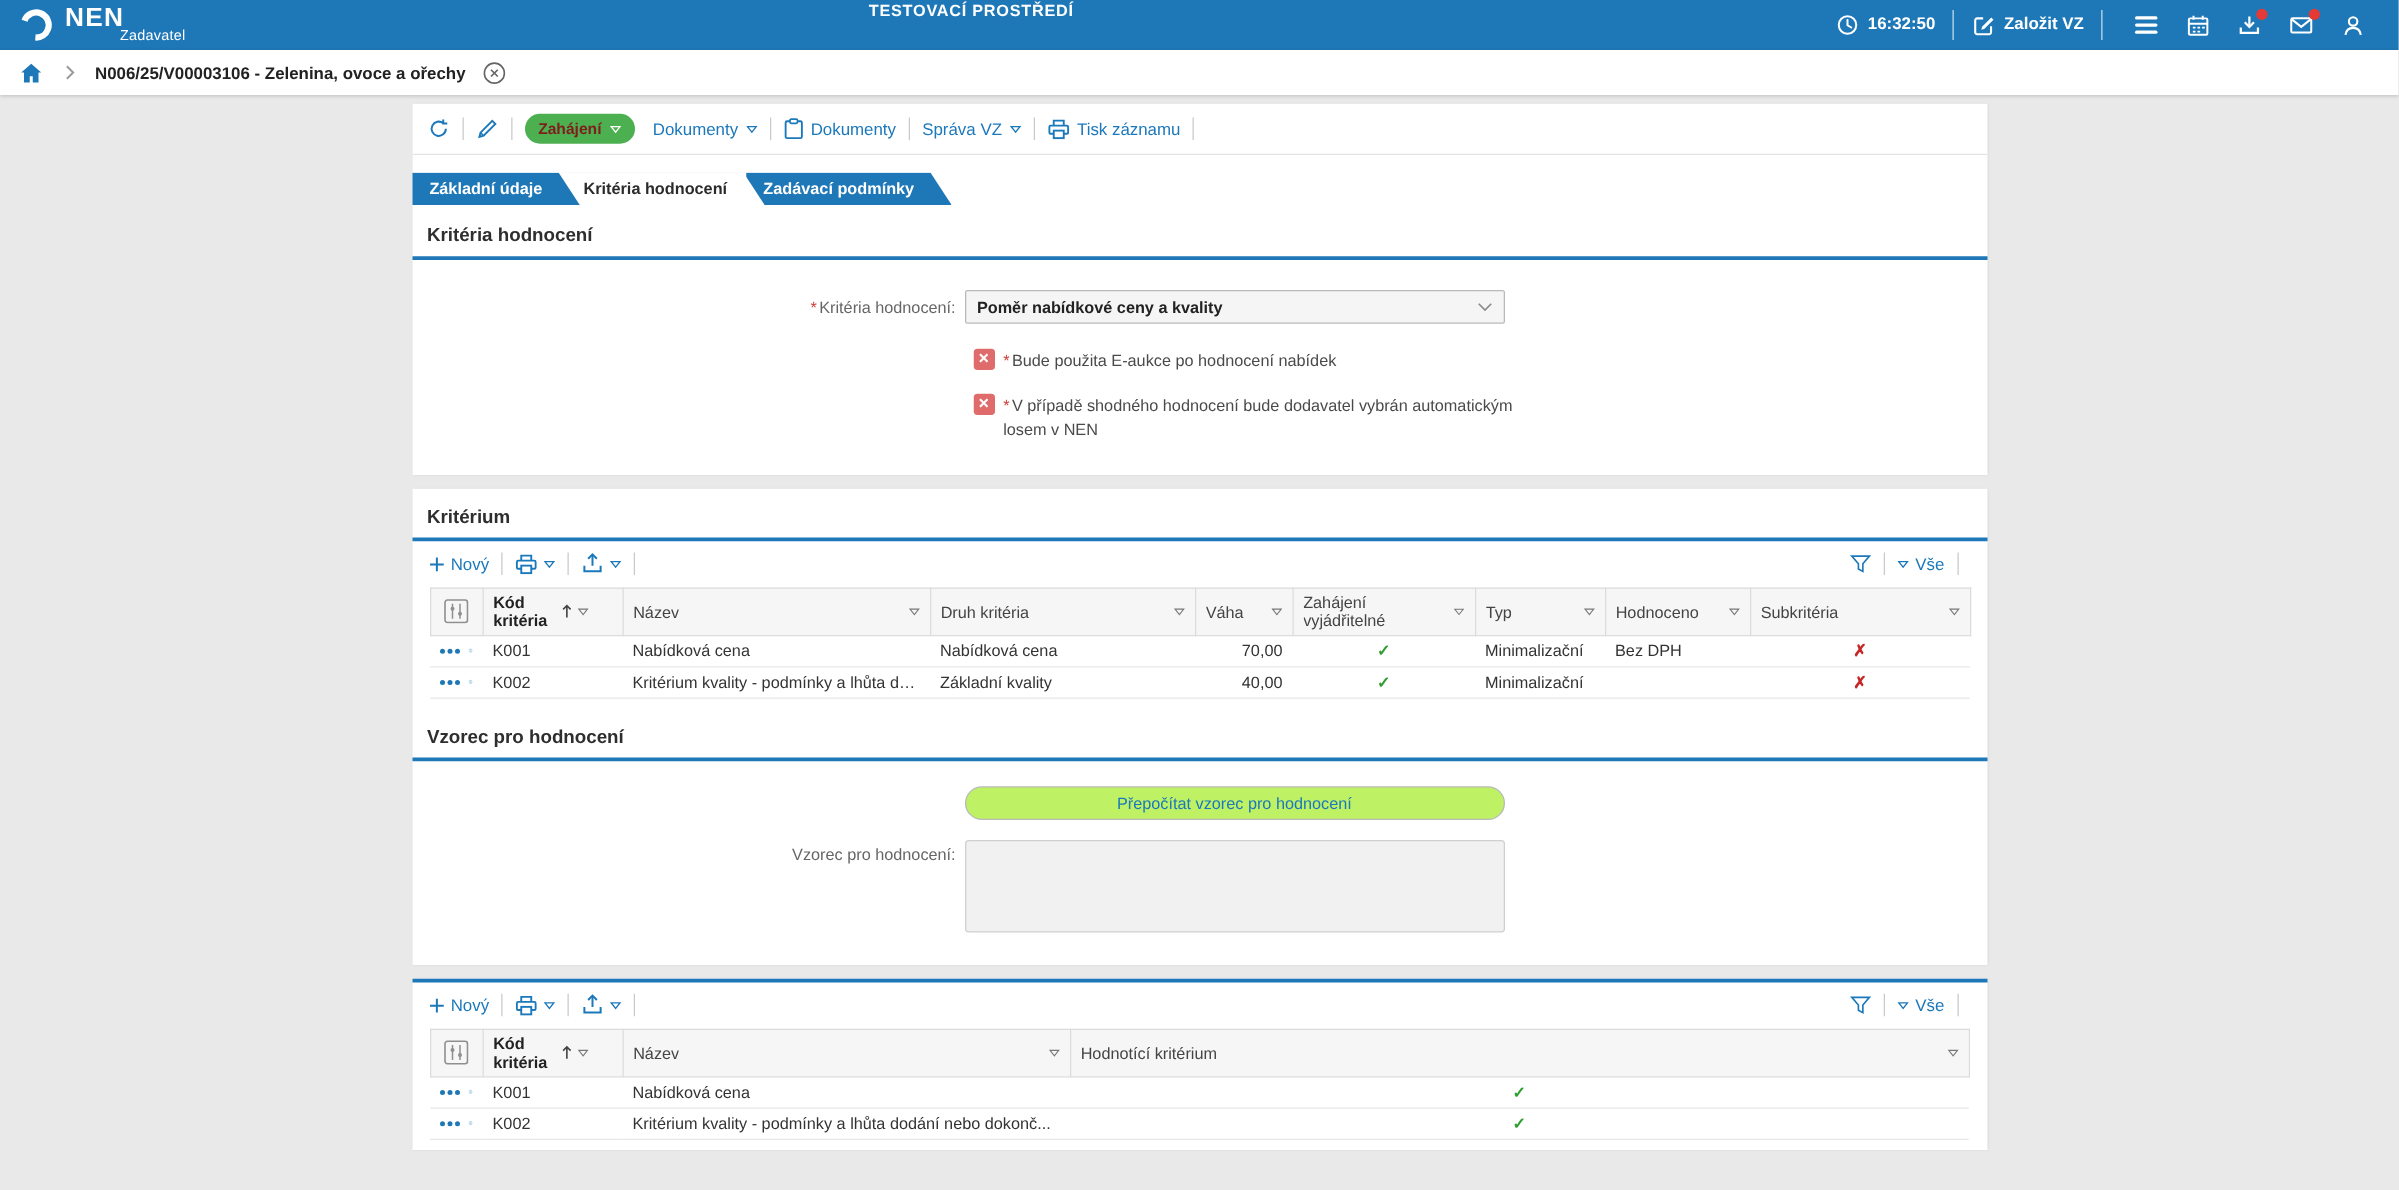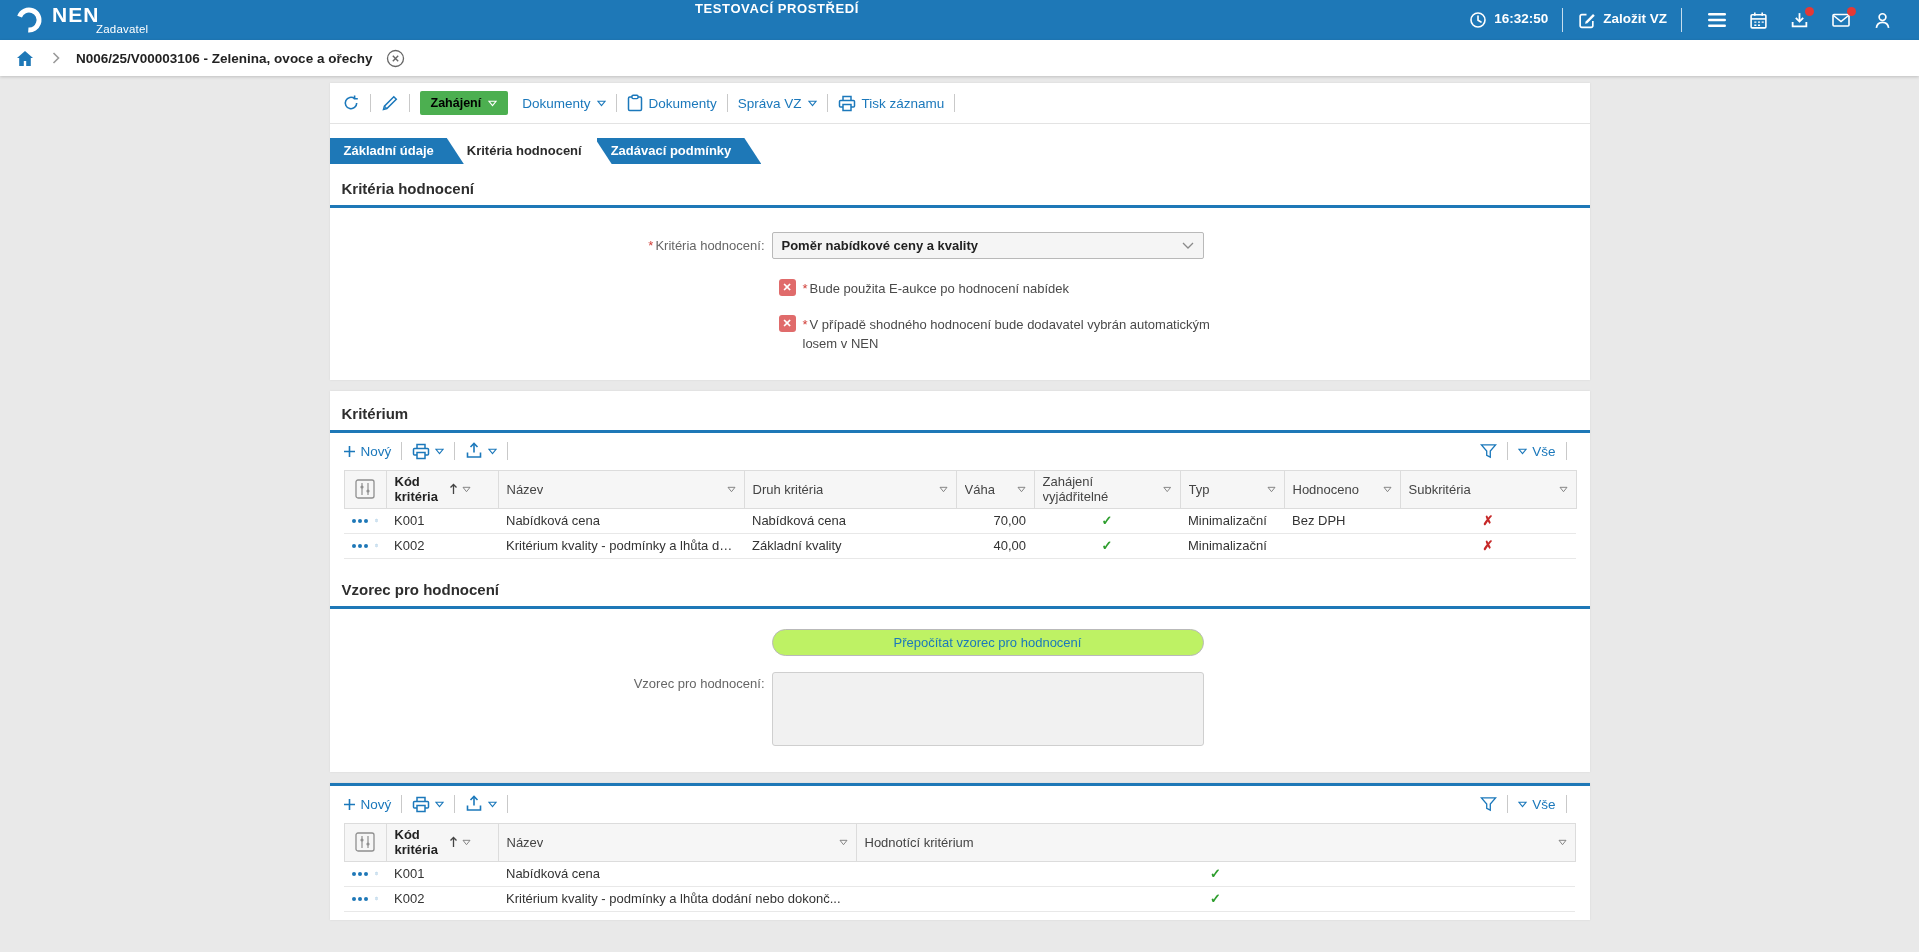--- a/index.html
+++ b/index.html
@@ -29,22 +29,22 @@
   .crumb-title{font-weight:bold;font-size:13.5px;color:#222;margin:0 14px 0 16px}
   .crumb-chev{margin-left:18px}
   
   .page{width:1260px;margin:7px auto 0}
   .card{background:#fff;margin-bottom:11px;box-shadow:0 0 2px rgba(0,0,0,.08)}
   .link{color:#1b78bb;cursor:pointer}
   .sep{width:1px;height:18px;background:#c9c9c9;margin:0 10px;flex:none}
   
   .rec-toolbar{display:flex;align-items:center;height:40px;padding:0 12px;border-bottom:1px solid #e3e3e3}
   .rec-toolbar .ico{cursor:pointer;flex:none}
-  .btn-state{display:inline-flex;align-items:center;gap:7px;background:#4caf50;color:#000000;
-    font-weight:bold;font-size:12.5px;border-radius:2px;padding:5px 11px;cursor:pointer;white-space:nowrap}
+  .btn-state{display:inline-flex;align-items:center;gap:7px;background:#4caf50;color:#7f1d1d;
+    font-weight:bold;font-size:12.5px;border-radius:12px;padding:5px 11px;cursor:pointer;white-space:nowrap}
   .tb-link{display:inline-flex;align-items:center;gap:6px;font-size:13.5px;white-space:nowrap}
   .mr14{margin-right:14px}
   
   .tabs{display:flex;margin-top:14px;height:26px;position:relative}
   .tab{position:relative;height:26px;line-height:26px;padding:0 30px 0 14px;font-size:13px;font-weight:bold;
     background:#1e78b7;color:#fff;cursor:pointer;white-space:nowrap;
     clip-path:polygon(0 0,calc(100% - 17px) 0,100% 100%,0 100%)}
   .tab.t1{z-index:5}.tab.t2{z-index:4;margin-left:-15px}.tab.t3{z-index:3;margin-left:-15px}
   .tab.active{background:#fff;color:#2b2b2b;filter:drop-shadow(0 0 3px rgba(0,0,0,.35));padding-left:18px}
   

